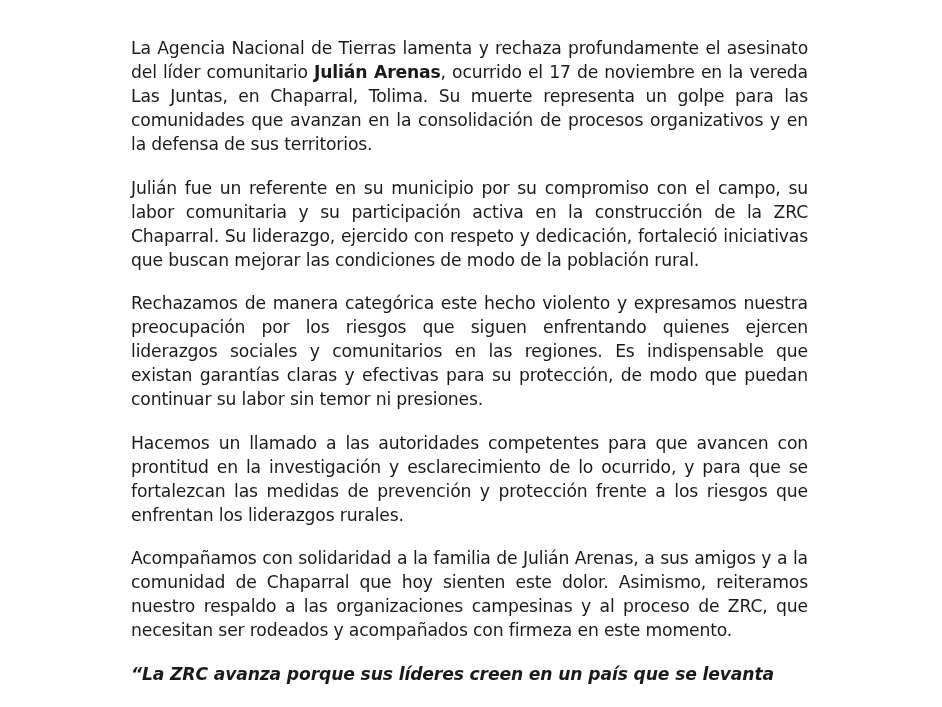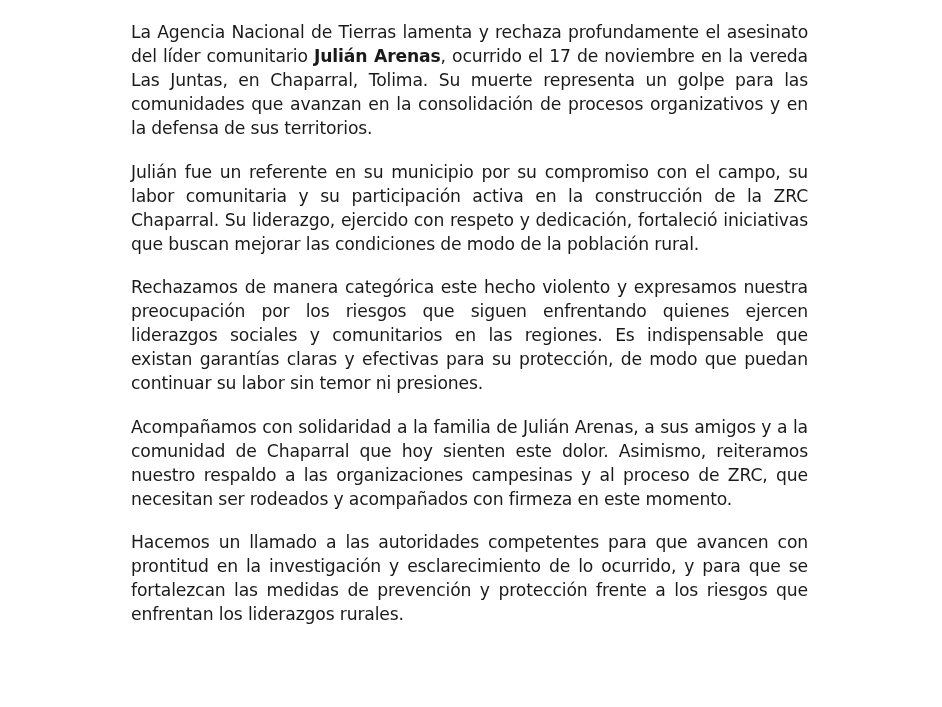--- a/index.html
+++ b/index.html
@@ -9,21 +9,21 @@
     }
     body {
       width: 942px;
       height: 707px;
       overflow: hidden;
       position: relative;
     }
     .page {
       position: absolute;
       left: 131px;
-      top: 20px;
+      top: 36px;
       width: 677px;
       font-family: "DejaVu Sans", sans-serif;
       font-size: 17.2px;
       line-height: 24px;
       color: #1a1a1a;
       letter-spacing: -0.15px;
     }
     .para {
       margin: 0 0 19.5px 0;
       text-align: justify;
@@ -46,18 +46,19 @@
 <div class="page">
 
   <p class="para">
     <span>La Agencia Nacional de Tierras lamenta y rechaza profundamente el asesinato del líder comunitario </span><span class="bold">Julián Arenas</span><span>, ocurrido el 17 de noviembre en la vereda Las Juntas, en Chaparral, Tolima. Su muerte representa un golpe para las comunidades que avanzan en la consolidación de procesos organizativos y en la defensa de sus territorios.</span>
   </p>
 
   <p class="para">Julián fue un referente en su municipio por su compromiso con el campo, su labor comunitaria y su participación activa en la construcción de la ZRC Chaparral. Su liderazgo, ejercido con respeto y dedicación, fortaleció iniciativas que buscan mejorar las condiciones de modo de la población rural.</p>
 
   <p class="para">Rechazamos de manera categórica este hecho violento y expresamos nuestra preocupación por los riesgos que siguen enfrentando quienes ejercen liderazgos sociales y comunitarios en las regiones. Es indispensable que existan garantías claras y efectivas para su protección, de modo que puedan continuar su labor sin temor ni presiones.</p>
 
+  <p class="para">Hacemos un llamado a las autoridades competentes para que avancen con prontitud en la investigación y esclarecimiento de lo ocurrido, y para que se fortalezcan las medidas de prevención y protección frente a los riesgos que enfrentan los liderazgos rurales.</p>
+
   <p class="para">Acompañamos con solidaridad a la familia de Julián Arenas, a sus amigos y a la comunidad de Chaparral que hoy sienten este dolor. Asimismo, reiteramos nuestro respaldo a las organizaciones campesinas y al proceso de ZRC, que necesitan ser rodeados y acompañados con firmeza en este momento.</p>
 
-  <p class="para">Hacemos un llamado a las autoridades competentes para que avancen con prontitud en la investigación y esclarecimiento de lo ocurrido, y para que se fortalezcan las medidas de prevención y protección frente a los riesgos que enfrentan los liderazgos rurales.</p>
-
+  <p class="quote">“La ZRC avanza porque sus líderes creen en un país que se levanta</p>
 
 </div>
 
 </body></html>

